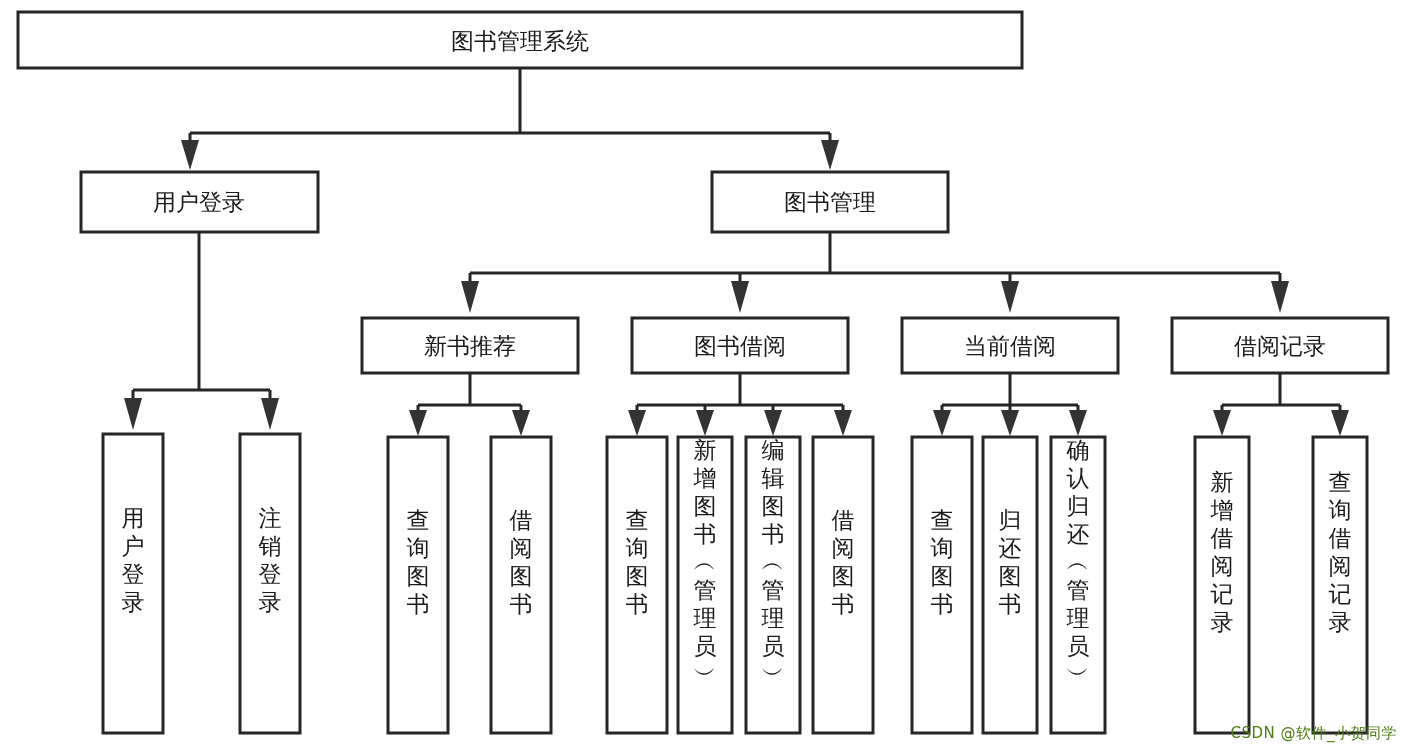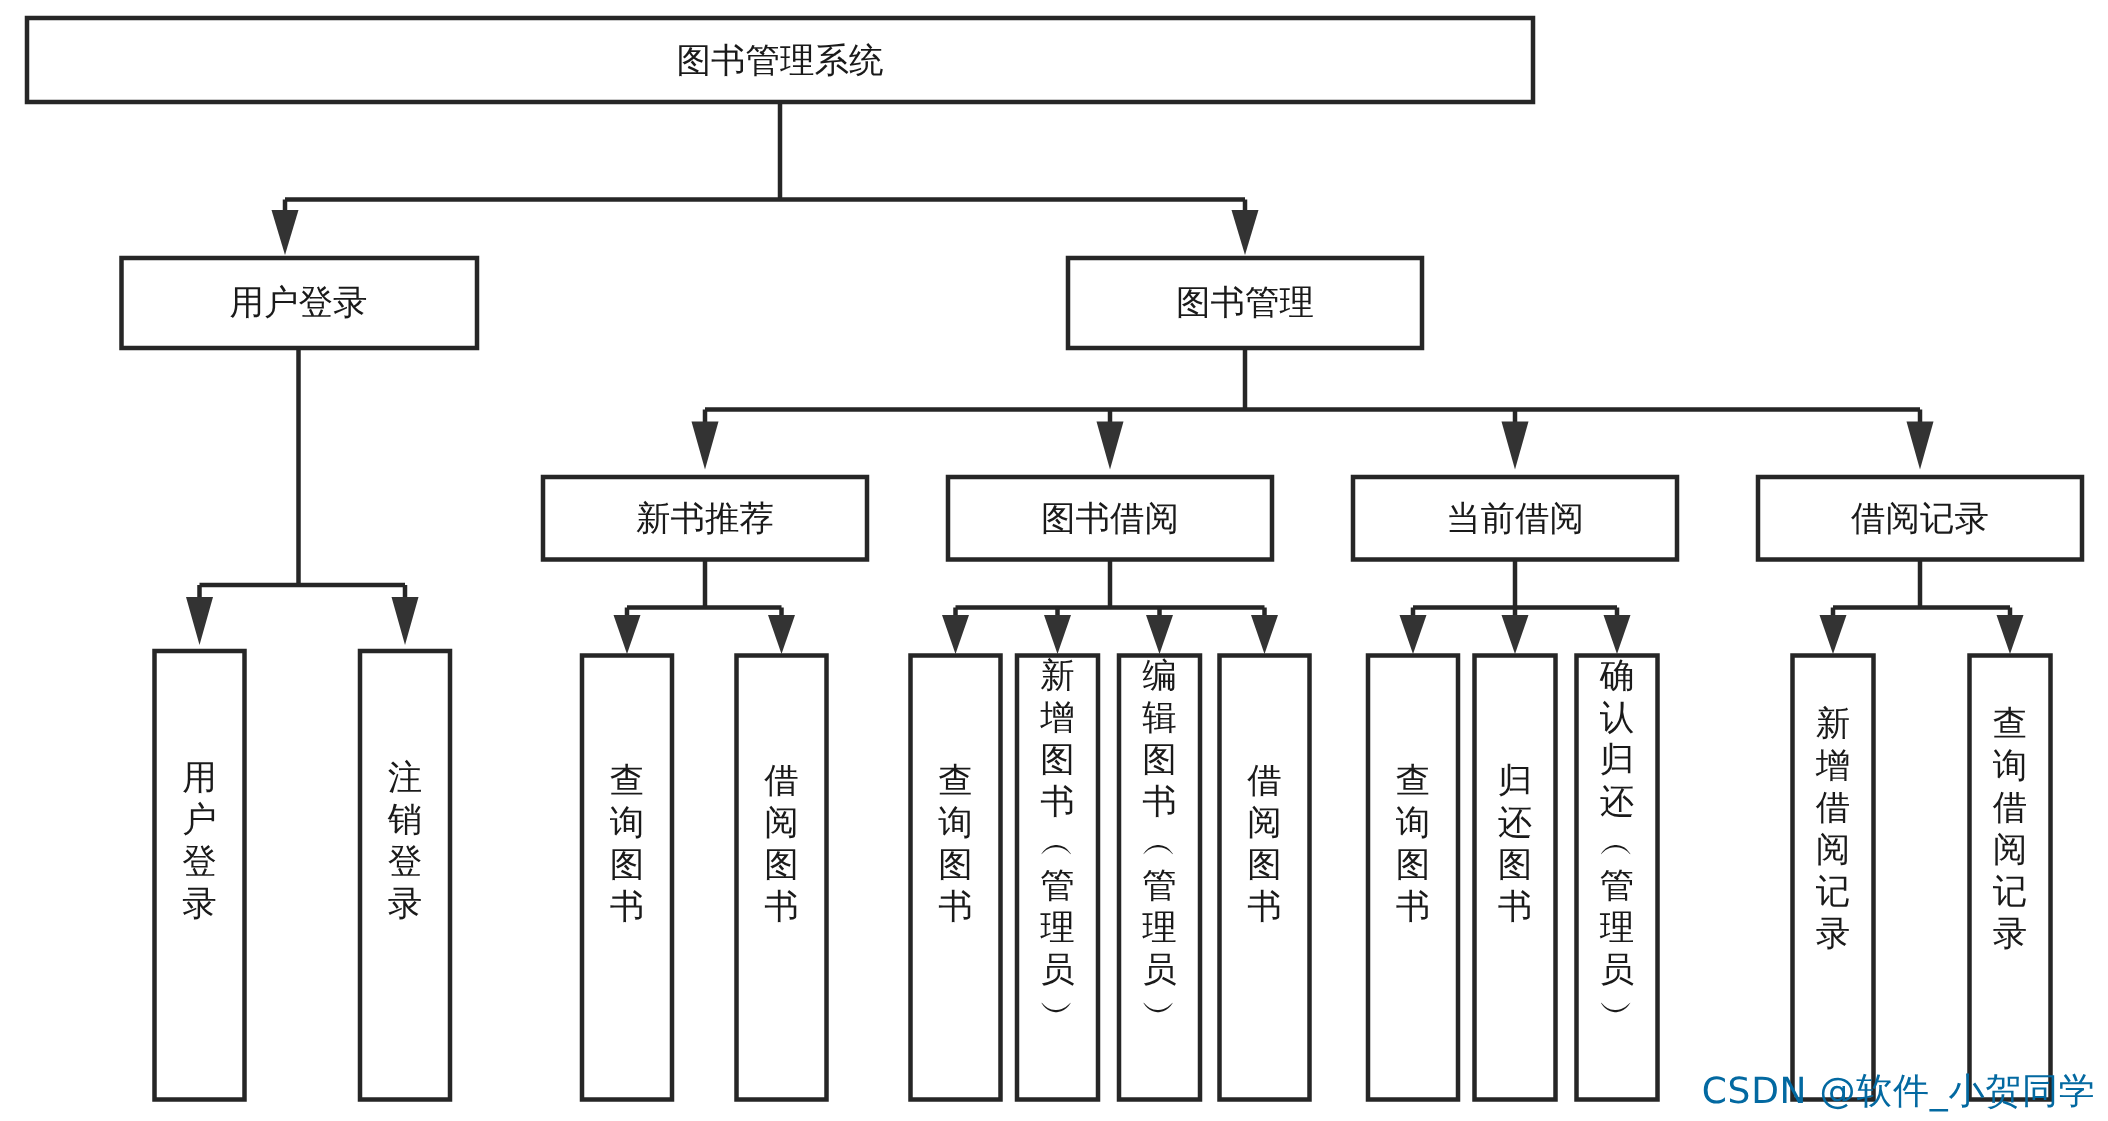--- a/index.html
+++ b/index.html
@@ -56,22 +56,22 @@
     font-size: 23px;
     fill: #1a1a1a;
     text-anchor: middle;
     white-space: pre;
   }
   .watermark-text {
     position: absolute;
     right: 8px;
     bottom: 4px;
     font-family: "DejaVu Sans", "Liberation Sans", sans-serif;
-    font-size: 24px;
-    color: #0369a1;
+    font-size: 15px;
+    color: #4d7c0f;
     letter-spacing: 0.5px;
     white-space: nowrap;
     user-select: none;
   }
 </style>
 </head>
 <body>
 
 <div id="diagram-root">
 

